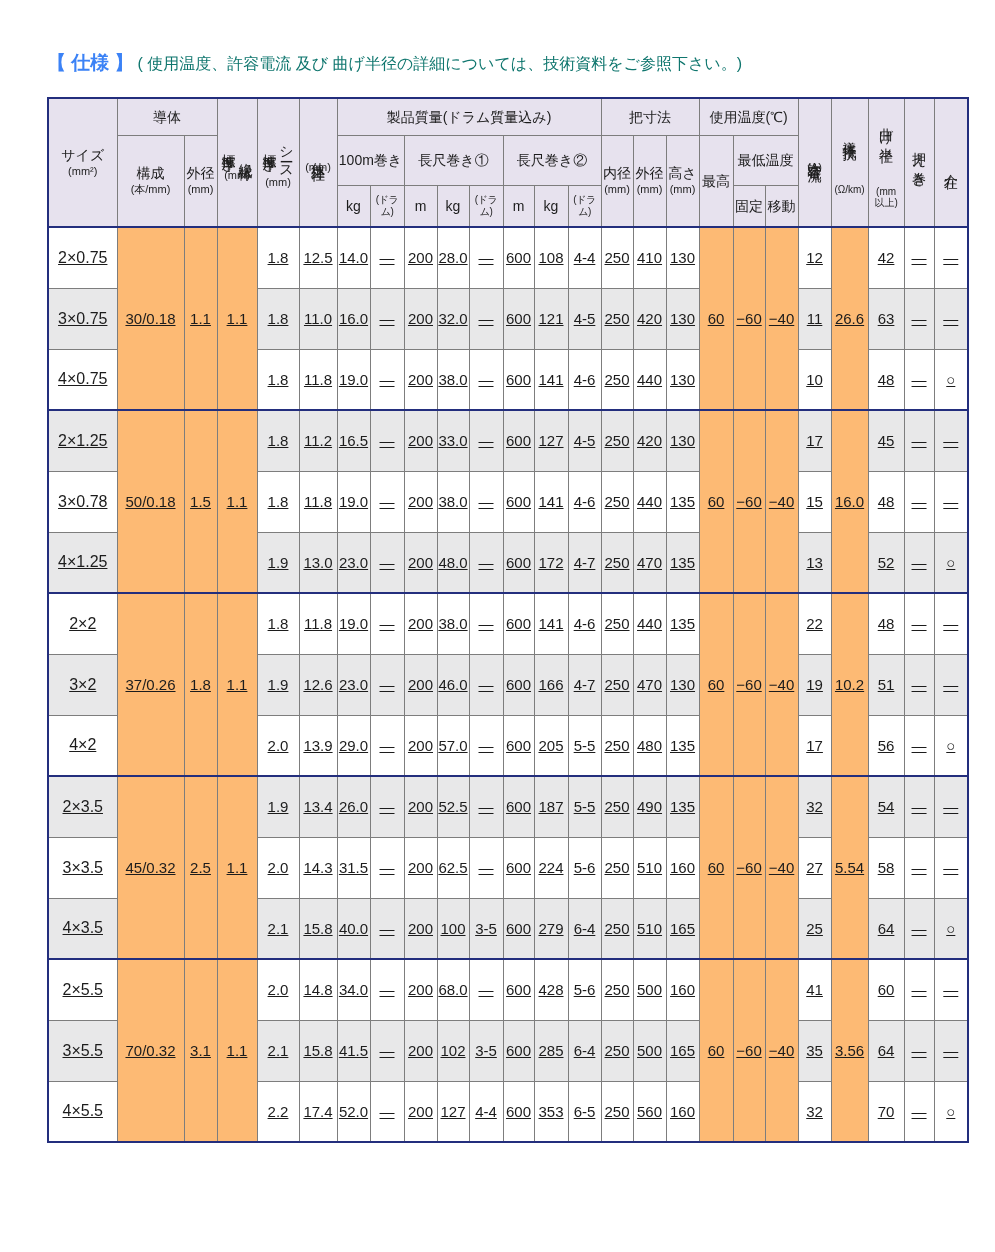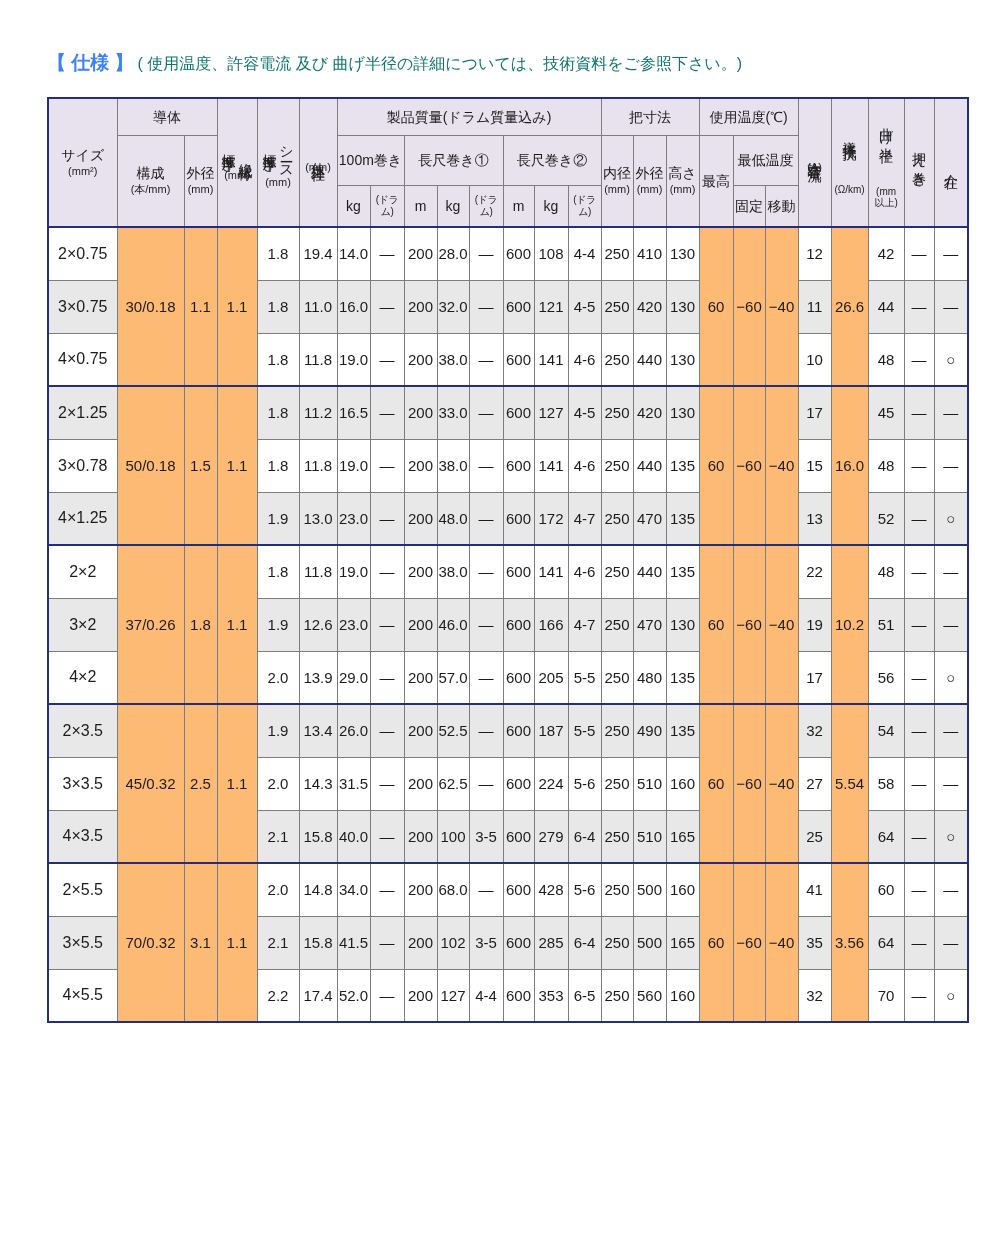--- a/index.html
+++ b/index.html
@@ -22,21 +22,21 @@
   th, td {
     border:1px solid #7d7d7d; padding:0; text-align:center; vertical-align:middle;
     font-weight:normal; overflow:hidden;
   }
   thead th { background:#e7e2ee; font-size:14px; line-height:1.15; }
   thead tr.h1 { height:37px; }
   thead tr.h2 { height:50px;margin-top:18px; }
   thead tr.h3 { height:42px;padding-left:26px; }
 
   tbody td { font-size:15px; background:#ffffff; }
-  tbody tr { height:53px; }
+  tbody tr { height:61px;text-decoration:underline; }
   tbody td.size { font-size:16px; }
   tbody tr.stripe td.r { background:#e8e8e9; }
   tbody td.m { background:#fdba74; }
   tbody tr.gs td { border-top:2px solid #232e7d; }
 
   .stack { display:flex; flex-direction:column; align-items:center; justify-content:center; gap:2px; }
   .unit { font-size:11px; }
   .unit-sm { font-size:10px;margin-top:44px; }
   .drum { font-size:10px; letter-spacing:-0.5px; }
   .vtx {
@@ -189,21 +189,21 @@
         <th>移動</th>
       </tr>
     </thead>
     <tbody>
         <tr class="gs">
           <td class="r size">2×0.75</td>
           <td class="m" rowspan="3">30/0.18</td>
           <td class="m" rowspan="3">1.1</td>
           <td class="m" rowspan="3">1.1</td>
           <td class="r">1.8</td>
-          <td class="r">19.4</td>
+          <td class="r">12.5</td>
           <td class="r">14.0</td>
           <td class="r">—</td>
           <td class="r">200</td>
           <td class="r">28.0</td>
           <td class="r">—</td>
           <td class="r">600</td>
           <td class="r">108</td>
           <td class="r">4-4</td>
           <td class="r">250</td>
           <td class="r">410</td>
@@ -226,21 +226,21 @@
           <td class="r">200</td>
           <td class="r">32.0</td>
           <td class="r">—</td>
           <td class="r">600</td>
           <td class="r">121</td>
           <td class="r">4-5</td>
           <td class="r">250</td>
           <td class="r">420</td>
           <td class="r">130</td>
           <td class="r">11</td>
-          <td class="r">44</td>
+          <td class="r">63</td>
           <td class="r">—</td>
           <td class="r">—</td>
         </tr>
         <tr>
           <td class="r size">4×0.75</td>
           <td class="r">1.8</td>
           <td class="r">11.8</td>
           <td class="r">19.0</td>
           <td class="r">—</td>
           <td class="r">200</td>

